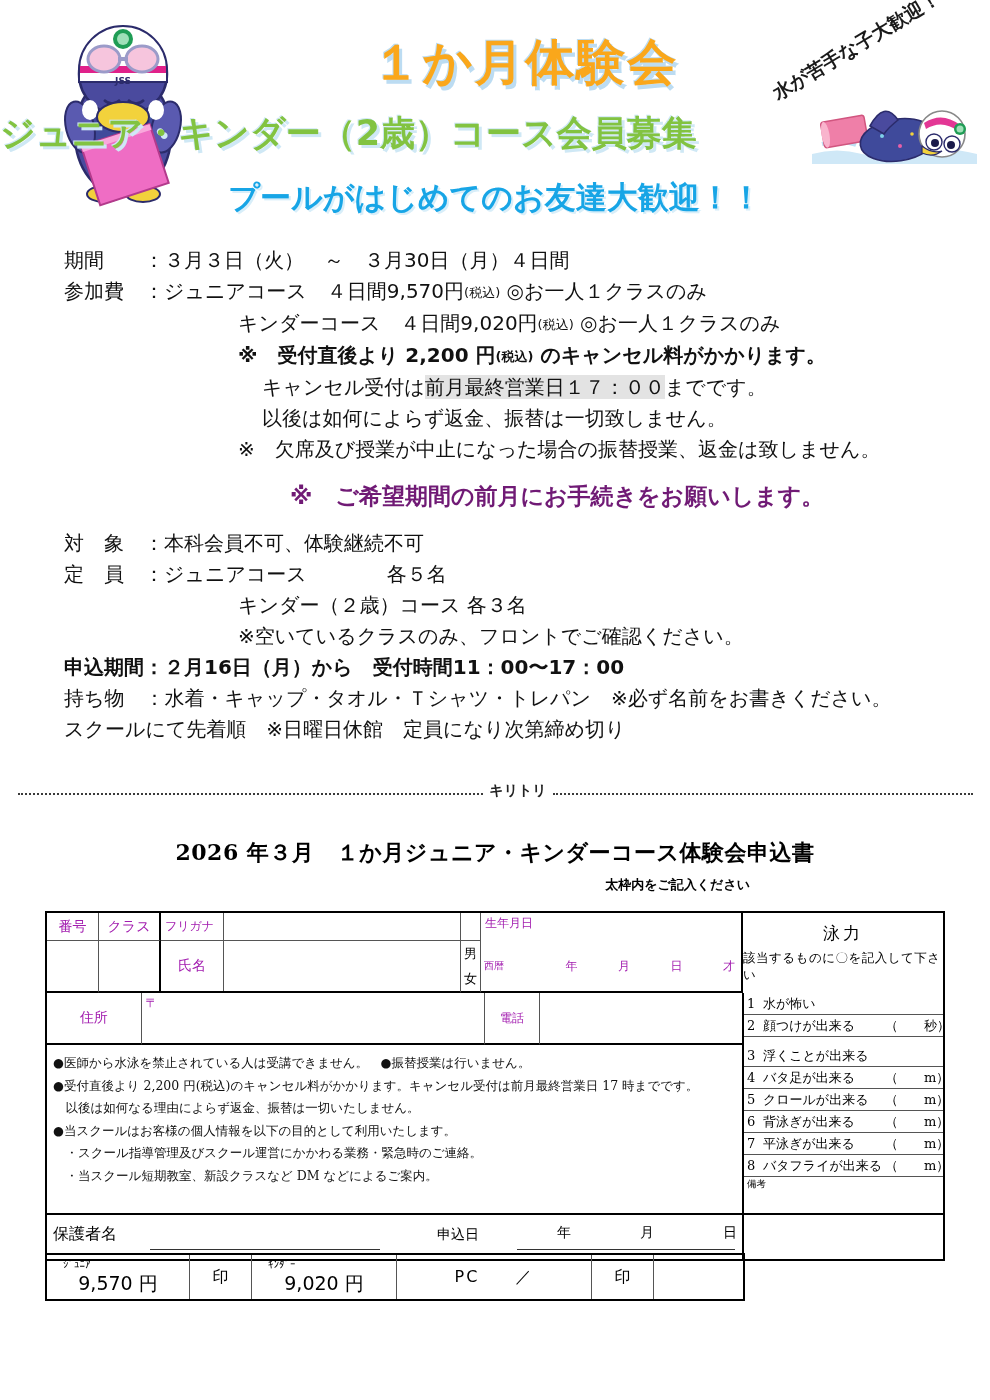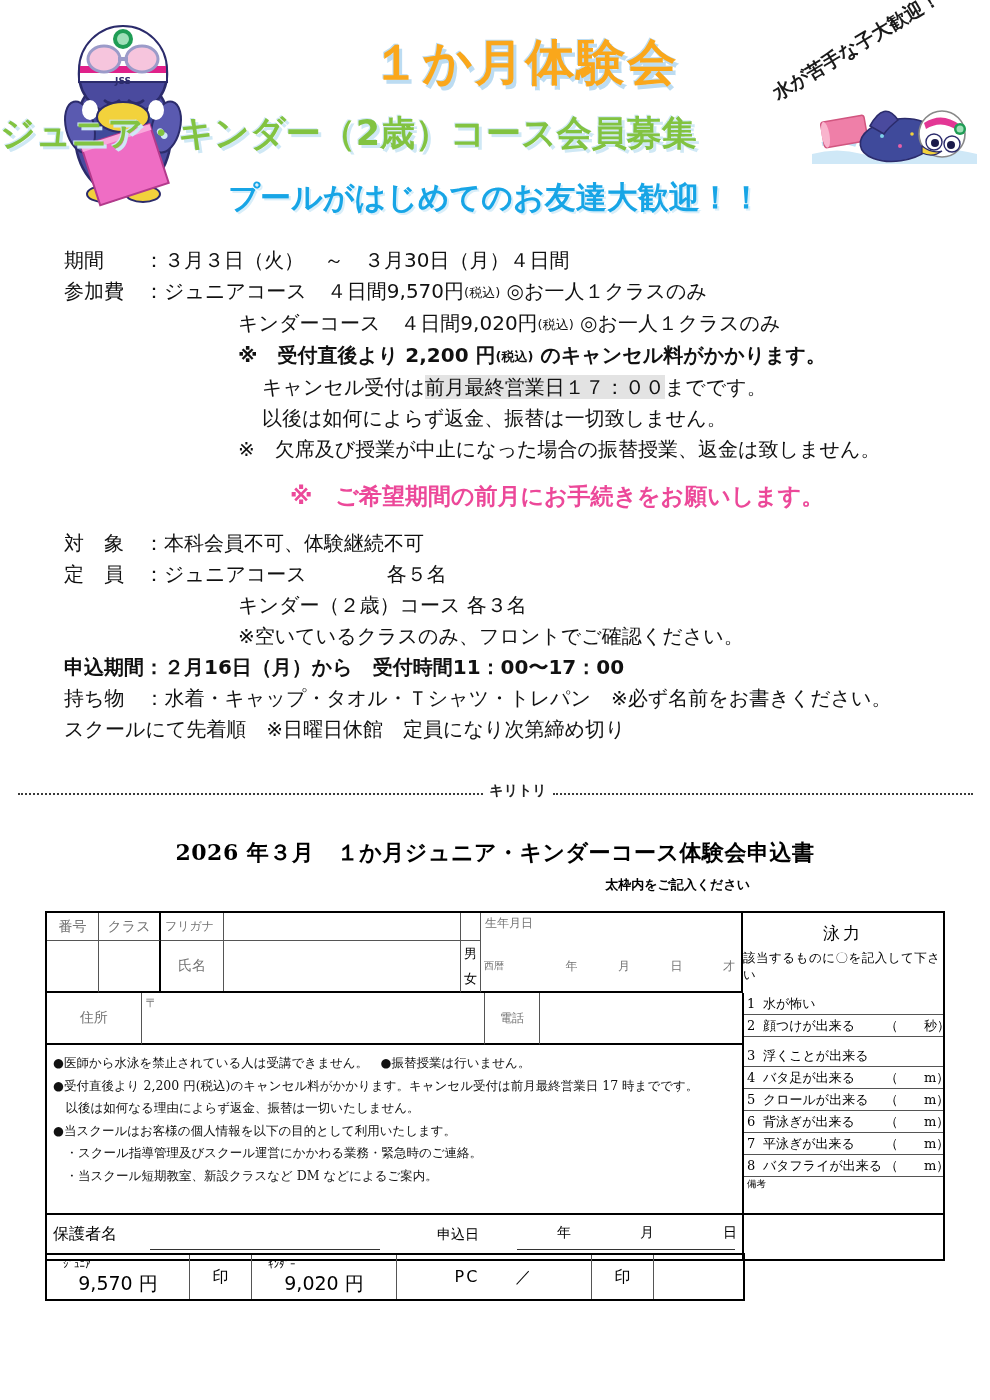--- a/index.html
+++ b/index.html
@@ -77,21 +77,21 @@
     font-size:20px;
     line-height:31px;
     white-space:pre;
     color:#111;
   }
   .l-ind0 { padding-left:64px; }
   .l-ind1 { padding-left:238px; }
   .l-ind2 { padding-left:262px; }
   .l-ind3 { padding-left:290px; }
   .bold { font-weight:700; }
-  .red { color:#ec4899; font-weight:700; font-size:23px; }
+  .red { color:#701a75; font-weight:700; font-size:23px; }
   .hl { background:#e3e3e3; }
   .small-tax { font-size:13px; vertical-align: 1px; }
   .row-gap { height:16px; }
 
   
   .cutwrap { position:absolute; left:0; top:782px; width:990px; height:24px;font-weight:bold; }
   .cutline {
     position:absolute; top:11px; height:0;
     border-top: 2px dotted #3a3a3a;
   }
@@ -125,21 +125,21 @@
   }
   .fr { display:flex; }
   .fc { border-right:1px solid #555; position:relative; }
   .fc:last-child { border-right:none; }
   .thick-r { border-right:2.5px solid #000 !important; }
   .thick-b { border-bottom:2.5px solid #000 !important; }
   .thin-b { border-bottom:1px solid #555; }
 
   .lbl {
     font-family:"DejaVu Serif", serif;
-    font-size:14px; color:#737373;
+    font-size:14px; color:#a21caf;
   }
   .lbl-xs { font-size:10px; }
   .lbl-sm { font-size:12px; }
   .center { display:flex; align-items:center; justify-content:center; }
   .vcenter { display:flex; align-items:center; }
   .tl { position:absolute; left:4px; top:2px; }
 
   
   .r1 { height:28px; }
   .r2 { height:52px; }

